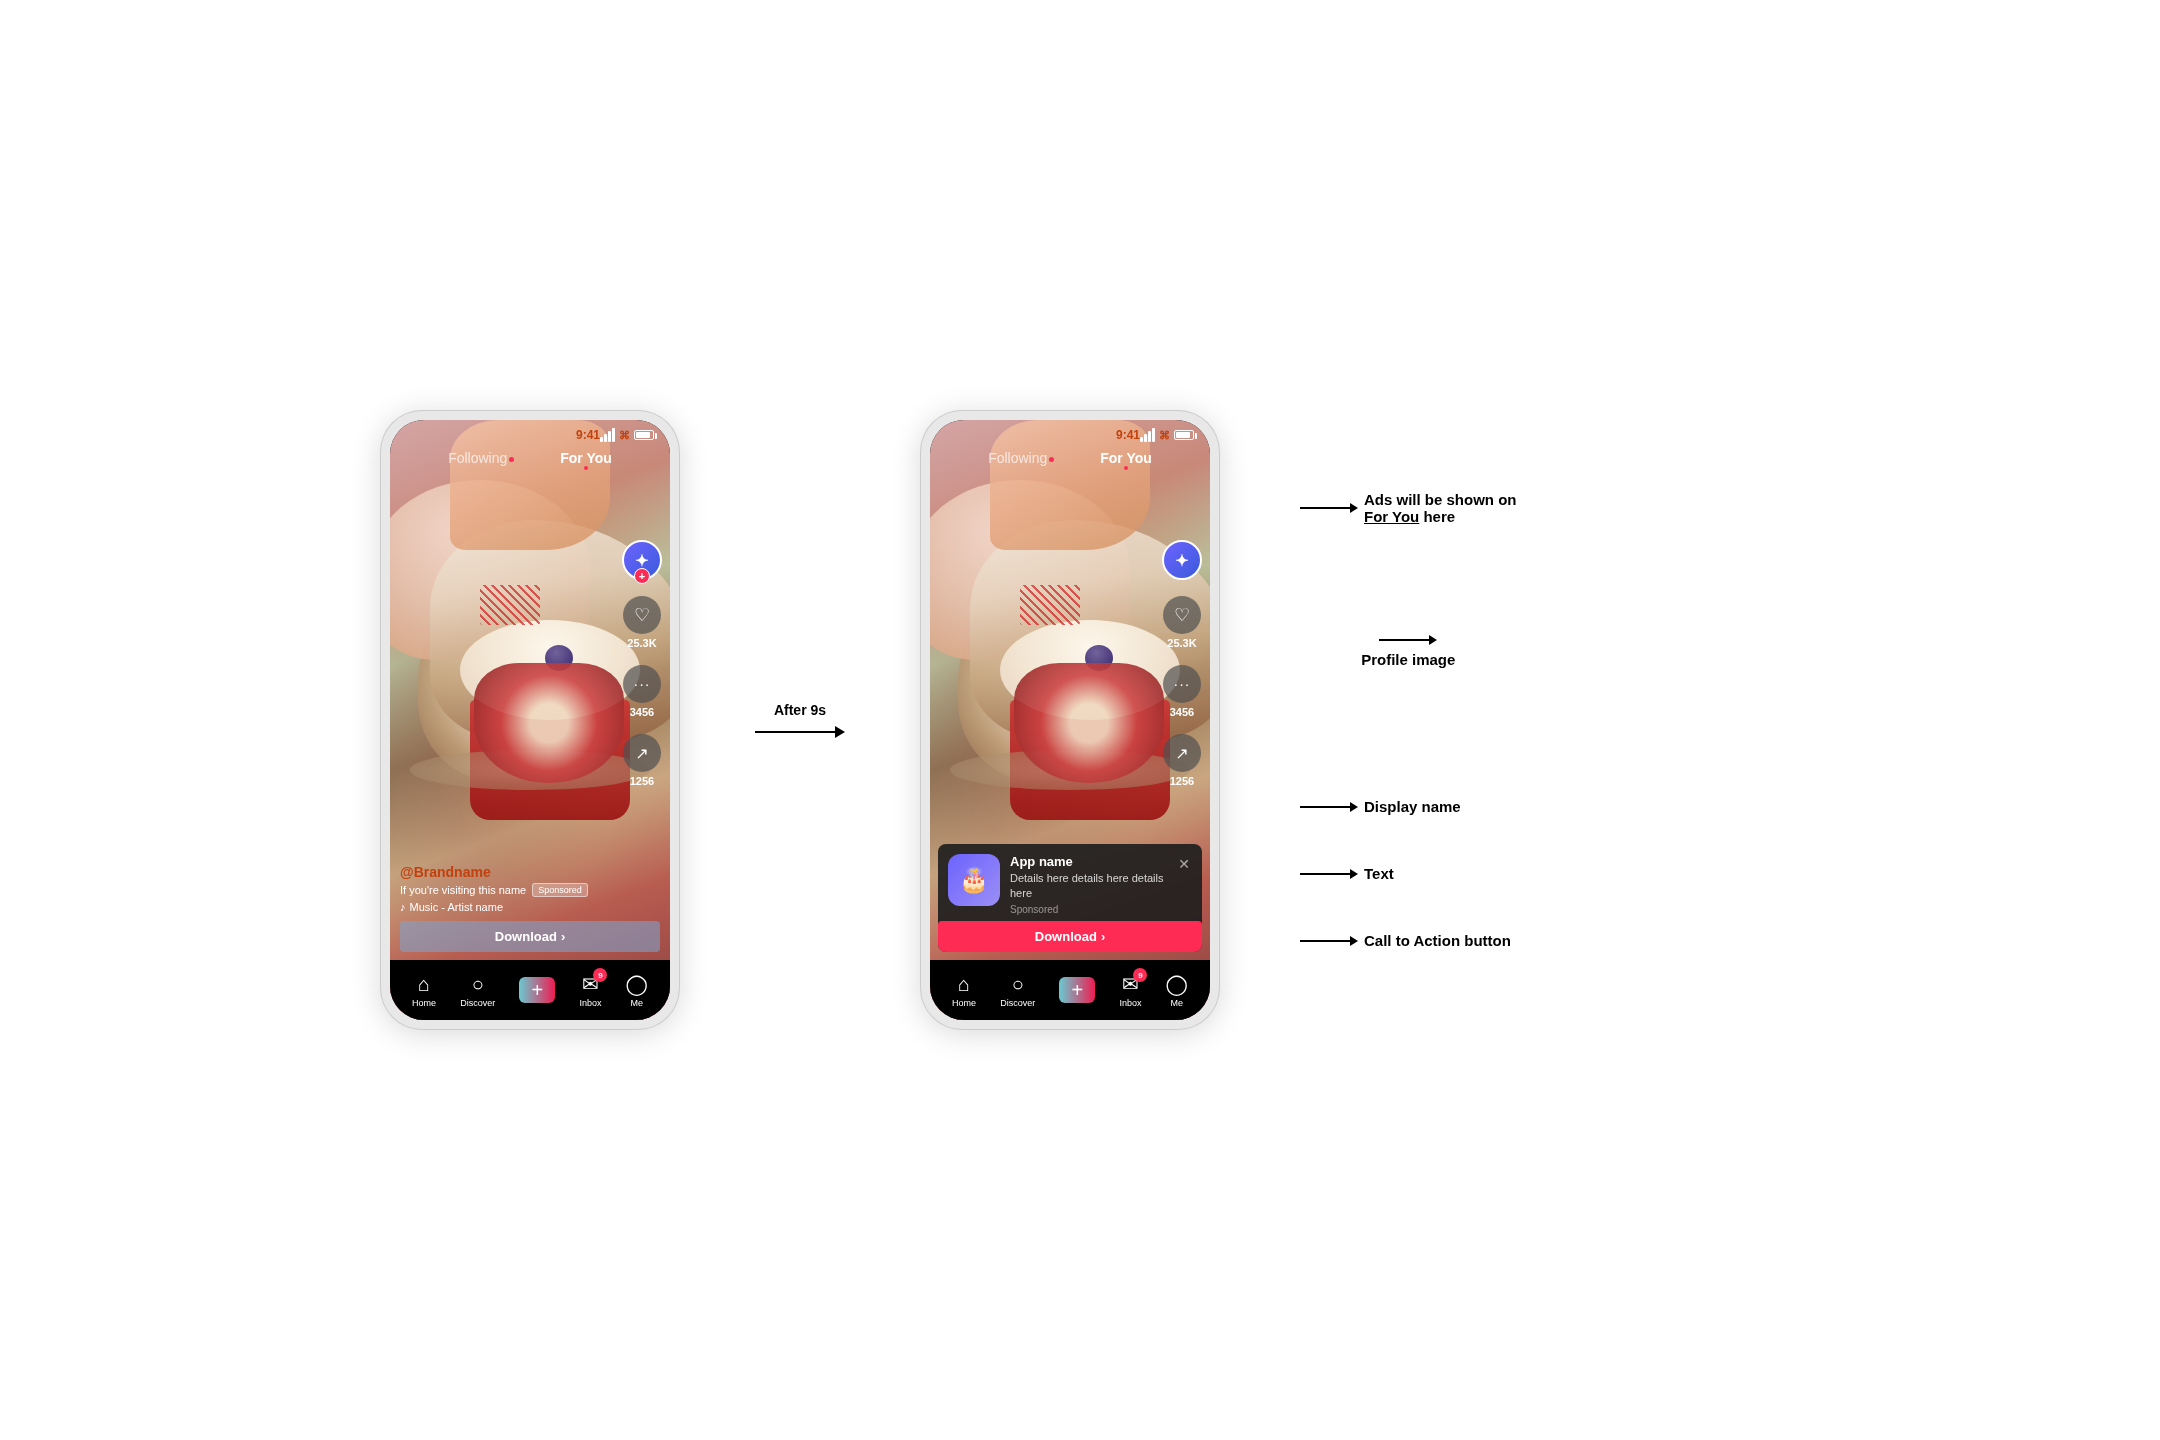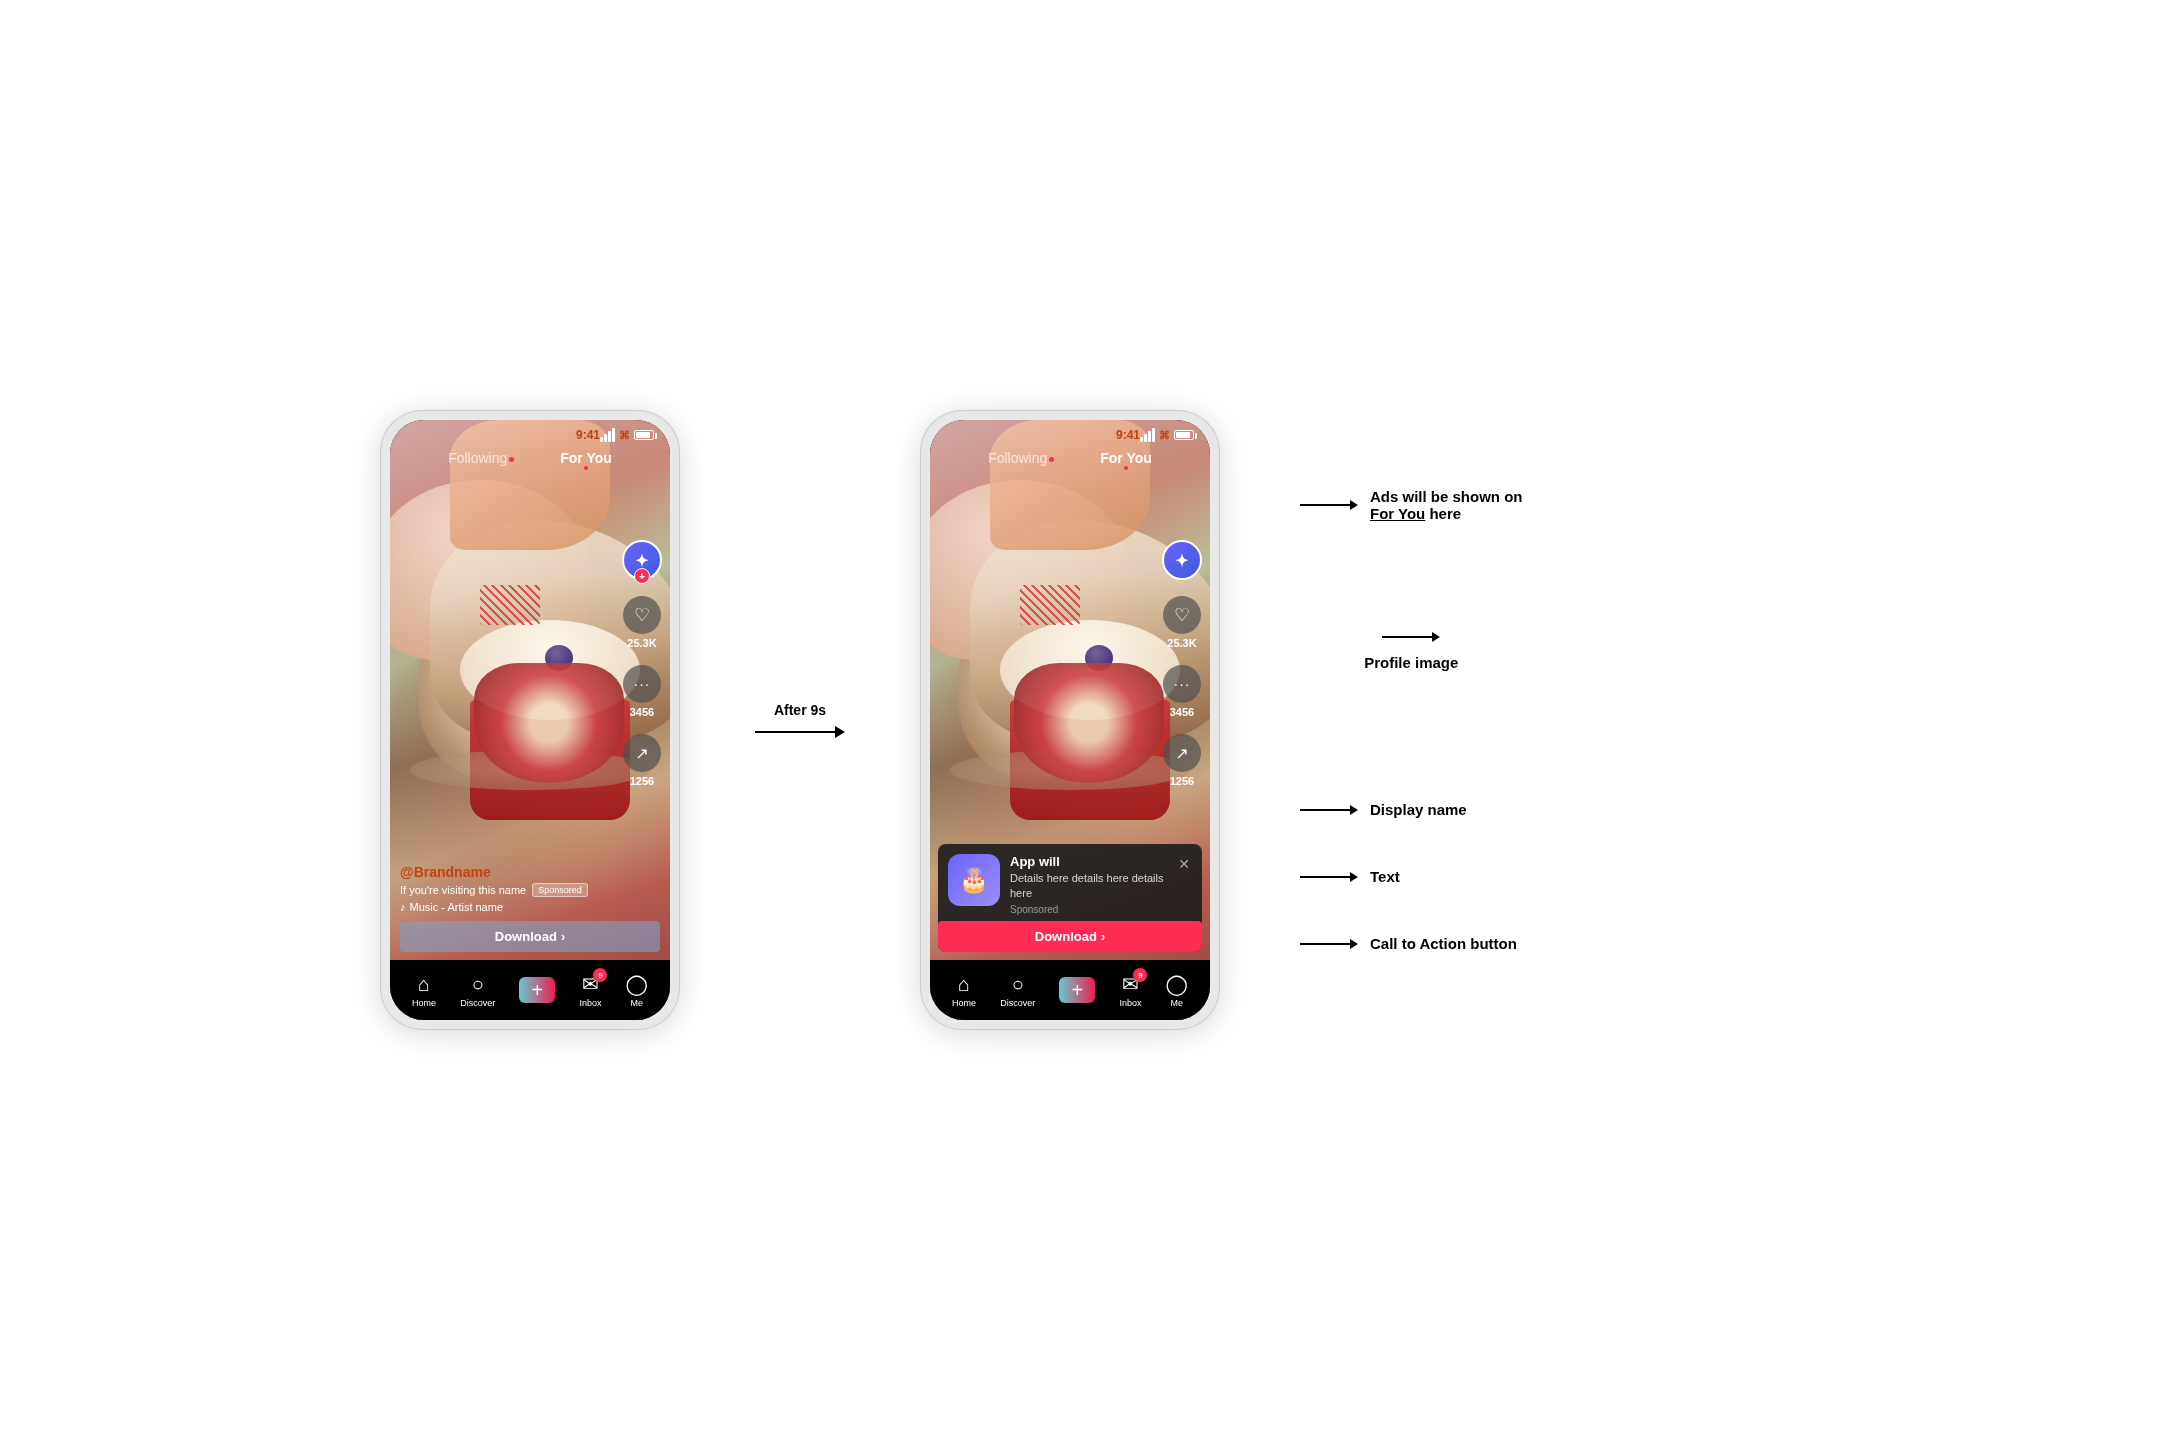--- a/index.html
+++ b/index.html
@@ -424,21 +424,21 @@
     
     .annotations-section {
       display: flex;
       flex-direction: column;
       gap: 50px;
       padding-left: 20px;
     }
     .annotation {
       display: flex;
       align-items: center;
-      gap: 12px;
+      gap: 6px;
     }
     .annotation-arrow {
       display: flex;
       align-items: center;
     }
     .ann-shaft {
       width: 50px;
       height: 2px;
       background: #000;
     }
@@ -658,21 +658,21 @@
       </div>
 
       <div style="flex:1;"></div>
 
       <div class="ad-card">
         <div class="ad-card-header">
           <div class="ad-app-icon">
             <span>🎂</span>
           </div>
           <div class="ad-info">
-            <div class="ad-app-name">App will</div>
+            <div class="ad-app-name">App name</div>
             <div class="ad-description">Details here details here details here</div>
             <div class="ad-sponsored">Sponsored</div>
           </div>
           <div class="ad-close">✕</div>
         </div>
         <div class="cta-button-red">
           <span>Download</span>
           <span>›</span>
         </div>
       </div>

